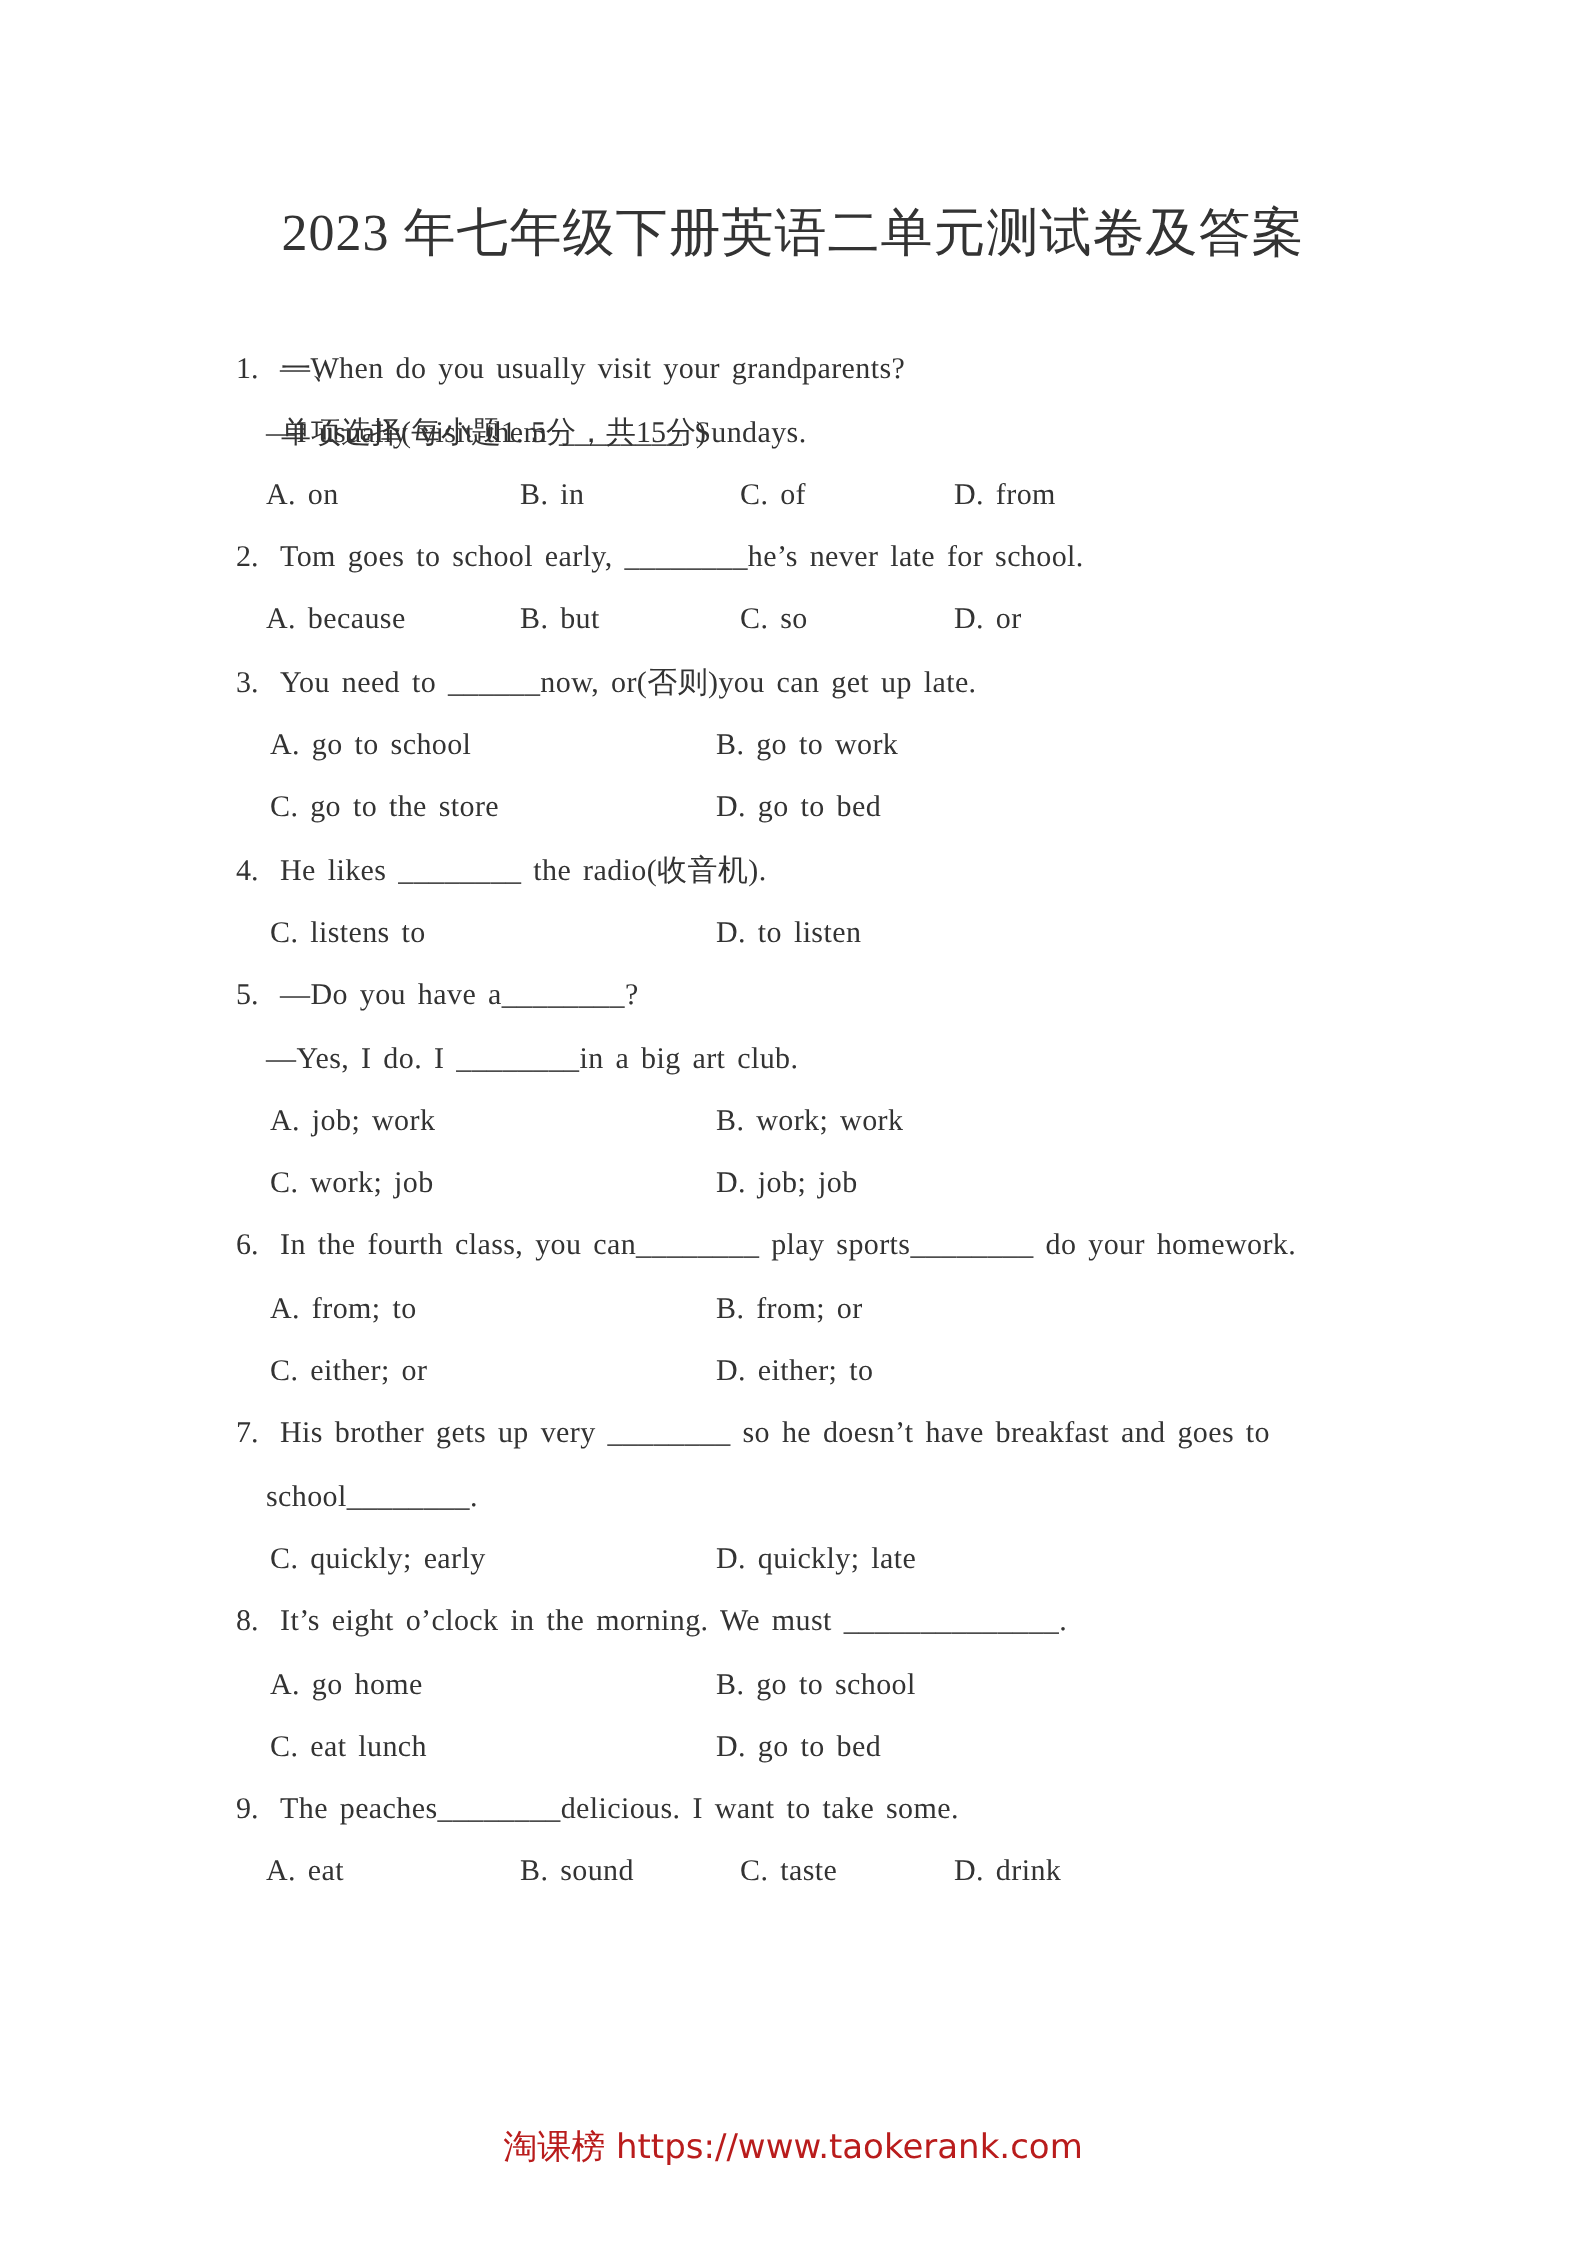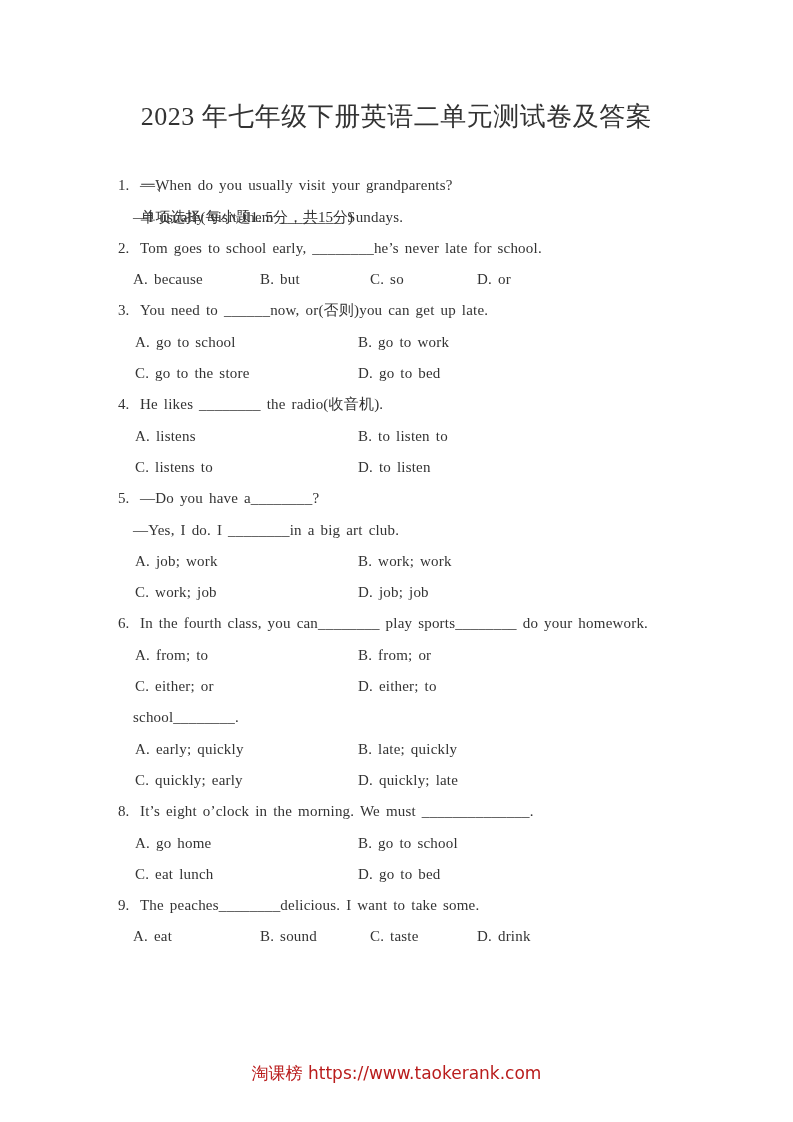--- a/index.html
+++ b/index.html
@@ -42,37 +42,37 @@
   <h1 class="title">2023 年七年级下册英语二单元测试卷及答案</h1>
 
   <div class="content">
     <div class="q-line section-line">
       <span class="sec-label">一、</span>
       <span class="sec-text">单项选择(每小题1. 5分，共15分)</span>
     </div>
     <div id="questions">
         <div class="q-line q-first"><span class="q-num">1.</span><span class="q-text">—When do you usually visit your grandparents?</span></div>
         <div class="q-line q-cont"><span class="q-text">—I usually visit them ________ Sundays.</span></div>
+        <div class="q-line opt-row"><span class="opt c4-0">A. on</span><span class="opt c4-1">B. in</span><span class="opt c4-2">C. of</span><span class="opt c4-3">D. from</span></div>
         <div class="q-line q-first"><span class="q-num">2.</span><span class="q-text">Tom goes to school early, ________he’s never late for school.</span></div>
         <div class="q-line opt-row"><span class="opt c4-0">A. because</span><span class="opt c4-1">B. but</span><span class="opt c4-2">C. so</span><span class="opt c4-3">D. or</span></div>
         <div class="q-line q-first"><span class="q-num">3.</span><span class="q-text">You need to ______now, or(否则)you can get up late.</span></div>
         <div class="q-line opt-row"><span class="opt c2-0">A. go to school</span><span class="opt c2-1">B. go to work</span></div>
         <div class="q-line opt-row"><span class="opt c2-0">C. go to the store</span><span class="opt c2-1">D. go to bed</span></div>
         <div class="q-line q-first"><span class="q-num">4.</span><span class="q-text">He likes ________ the radio(收音机).</span></div>
-        <div class="q-line opt-row"><span class="opt c2-0">A. listens</span><span class="opt c2-1">B. to listen to</span></div>
         <div class="q-line opt-row"><span class="opt c2-0">C. listens to</span><span class="opt c2-1">D. to listen</span></div>
         <div class="q-line q-first"><span class="q-num">5.</span><span class="q-text">—Do you have a________?</span></div>
         <div class="q-line q-cont"><span class="q-text">—Yes, I do. I ________in a big art club.</span></div>
         <div class="q-line opt-row"><span class="opt c2-0">A. job; work</span><span class="opt c2-1">B. work; work</span></div>
         <div class="q-line opt-row"><span class="opt c2-0">C. work; job</span><span class="opt c2-1">D. job; job</span></div>
         <div class="q-line q-first"><span class="q-num">6.</span><span class="q-text">In the fourth class, you can________ play sports________ do your homework.</span></div>
         <div class="q-line opt-row"><span class="opt c2-0">A. from; to</span><span class="opt c2-1">B. from; or</span></div>
         <div class="q-line opt-row"><span class="opt c2-0">C. either; or</span><span class="opt c2-1">D. either; to</span></div>
+        <div class="q-line q-first"><span class="q-num">7.</span><span class="q-text">His brother gets up very ________ so he doesn’t have breakfast and goes to</span></div>
         <div class="q-line q-cont"><span class="q-text">school________.</span></div>
-        <div class="q-line opt-row"><span class="opt c2-0">A. early; quickly</span><span class="opt c2-1">B. late; quickly</span></div>
         <div class="q-line opt-row"><span class="opt c2-0">C. quickly; early</span><span class="opt c2-1">D. quickly; late</span></div>
         <div class="q-line q-first"><span class="q-num">8.</span><span class="q-text">It’s eight o’clock in the morning. We must ______________.</span></div>
         <div class="q-line opt-row"><span class="opt c2-0">A. go home</span><span class="opt c2-1">B. go to school</span></div>
         <div class="q-line opt-row"><span class="opt c2-0">C. eat lunch</span><span class="opt c2-1">D. go to bed</span></div>
         <div class="q-line q-first"><span class="q-num">9.</span><span class="q-text">The peaches________delicious. I want to take some.</span></div>
         <div class="q-line opt-row"><span class="opt c4-0">A. eat</span><span class="opt c4-1">B. sound</span><span class="opt c4-2">C. taste</span><span class="opt c4-3">D. drink</span></div>
       </div>
   </div>
 
   <div class="footer">

